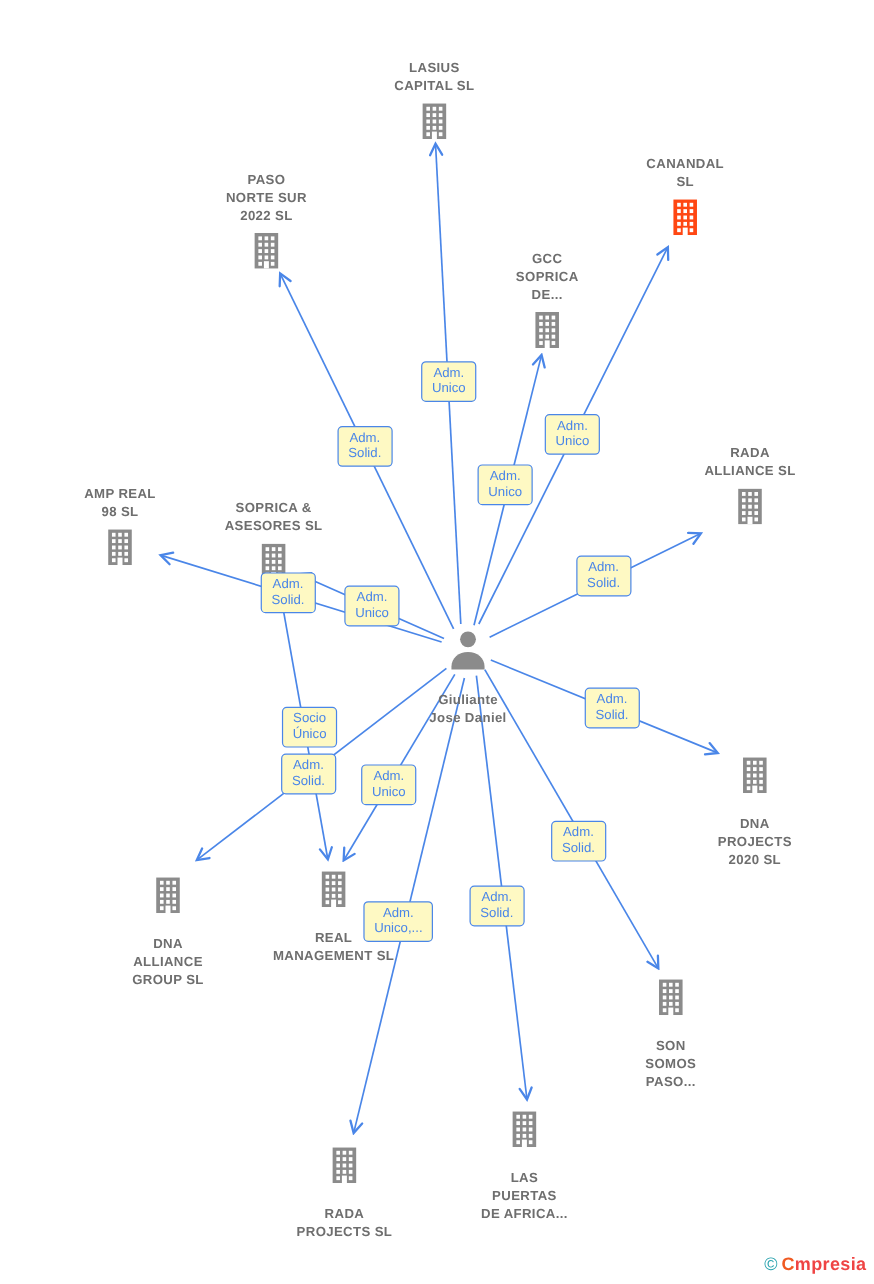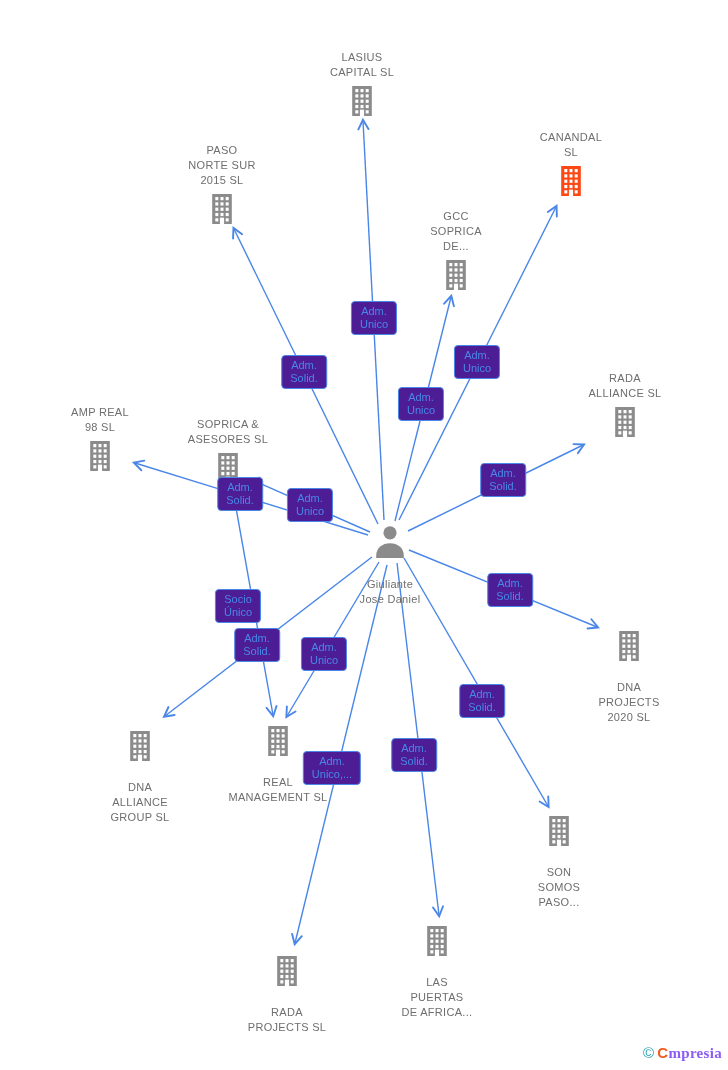--- a/index.html
+++ b/index.html
@@ -30,47 +30,48 @@
   .node .label {
     position: absolute; left: 0;
     transform: translateX(-50%);
     width: 132px;
     text-align: center;
     white-space: pre-line;
     font-size: 11px;
     line-height: 15px;
     color: #6e6e6e;
     letter-spacing: 0.3px;
+    font-weight: bold;
   }
   .label.above { bottom: 21px; }
   .label.below { top: 34px; }
   .person-label { letter-spacing: 0.1px; color: #6b6b6b; }
   .edge-label {
     position: absolute;
     transform: translate(-50%, -50%);
-    background: #4c1d95;
+    background: #fef9c3;
     border: 1px solid #4a86e8;
     border-radius: 4px;
     color: #4a86e8;
     font-size: 11px;
     line-height: 13px;
     padding: 3px 8px;
     text-align: center;
     white-space: pre-line;
   }
   .watermark {
     position: absolute;
     right: 6px; bottom: 8px;
     font-size: 15px;
     font-weight: 600;
     letter-spacing: 0.3px;
   }
   .wm-copy { color: #27a2ae; margin-right: 3px; font-weight: 400; }
   .wm-c { color: #f05a22; font-weight: 700; }
-  .wm-rest { color: #8b5cf6; font-family: Liberation Serif, serif; }
+  .wm-rest { color: #ef4444; }
 </style>
 </head>
 <body>
 
 <div class="canvas">
 
   <svg width="0" height="0" style="position:absolute" aria-hidden="true">
     <defs>
       <symbol id="building-icon" viewBox="0 0 24 26">
         <rect x="3.5" y="0" width="17" height="26" fill="currentColor"></rect>
@@ -133,21 +134,21 @@
     <div class="label above">CANANDAL
 SL</div>
     <svg class="icon icon-building highlight">
         <use href="#building-icon"></use>
       </svg>
   </div>
 
   <div class="node" style="left:222px; top:209px;">
     <div class="label above">PASO
 NORTE SUR
-2015 SL</div>
+2022 SL</div>
     <svg class="icon icon-building">
         <use href="#building-icon"></use>
       </svg>
   </div>
 
   <div class="node" style="left:456px; top:275px;">
     <div class="label above">GCC
 SOPRICA
 DE...</div>
     <svg class="icon icon-building">
@@ -248,21 +249,21 @@
   <div class="edge-label" style="left:421px; top:404px;">Adm.
 Unico</div>
   <div class="edge-label" style="left:503px; top:480px;">Adm.
 Solid.</div>
   <div class="edge-label" style="left:240px; top:494px;">Adm.
 Solid.</div>
   <div class="edge-label" style="left:310px; top:505px;">Adm.
 Unico</div>
   <div class="edge-label" style="left:510px; top:590px;">Adm.
 Solid.</div>
-  <div class="edge-label" style="left:238px; top:606px;">Socio
+  <div class="edge-label" style="left:258px; top:606px;">Socio
 Único</div>
   <div class="edge-label" style="left:257px; top:645px;">Adm.
 Solid.</div>
   <div class="edge-label" style="left:324px; top:654px;">Adm.
 Unico</div>
   <div class="edge-label" style="left:482px; top:701px;">Adm.
 Solid.</div>
   <div class="edge-label" style="left:414px; top:755px;">Adm.
 Solid.</div>
   <div class="edge-label" style="left:332px; top:768px;">Adm.

